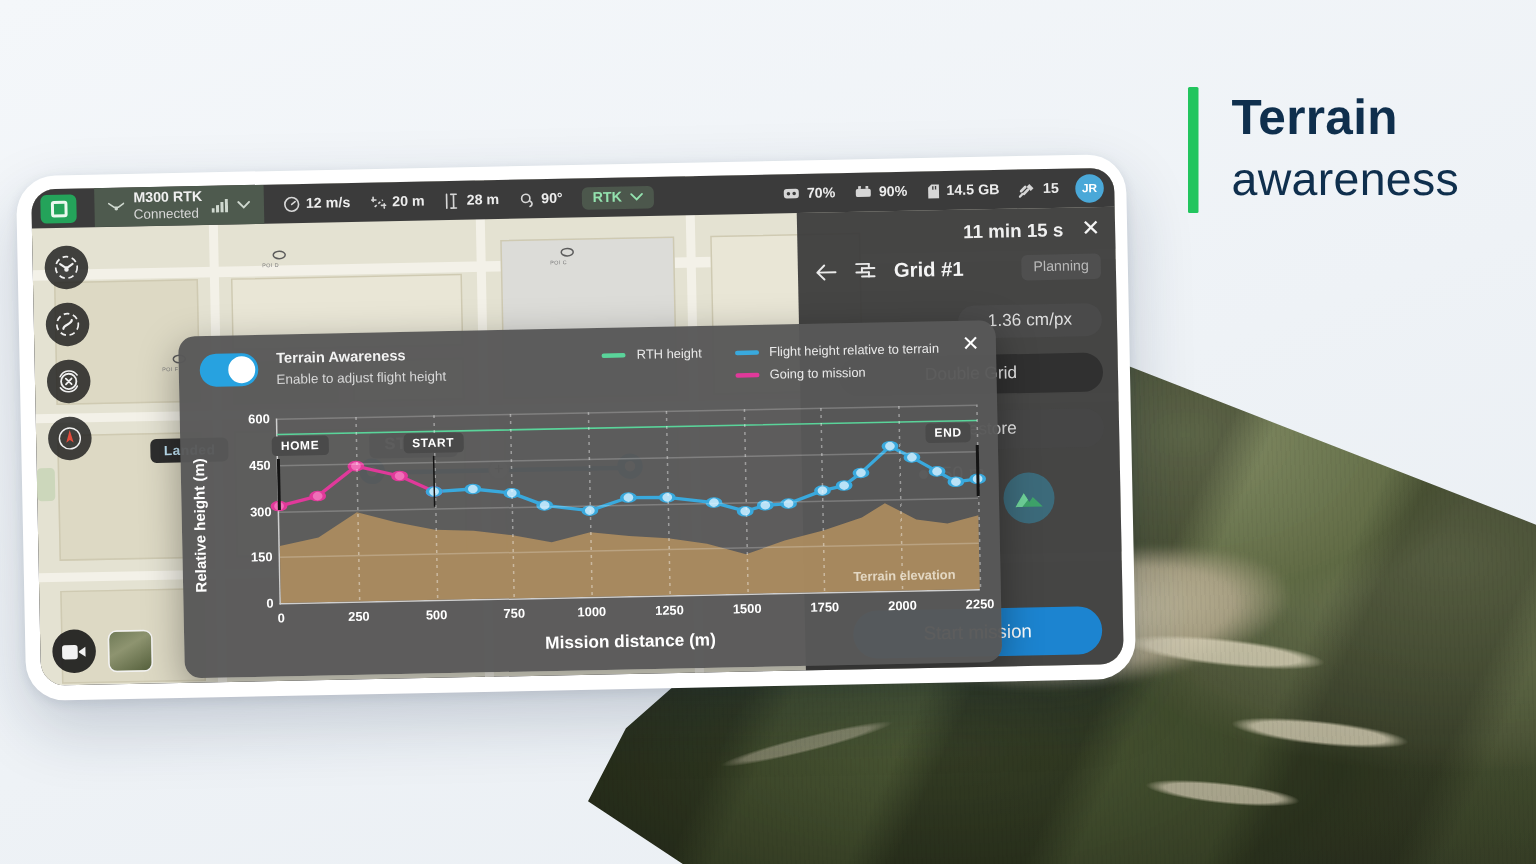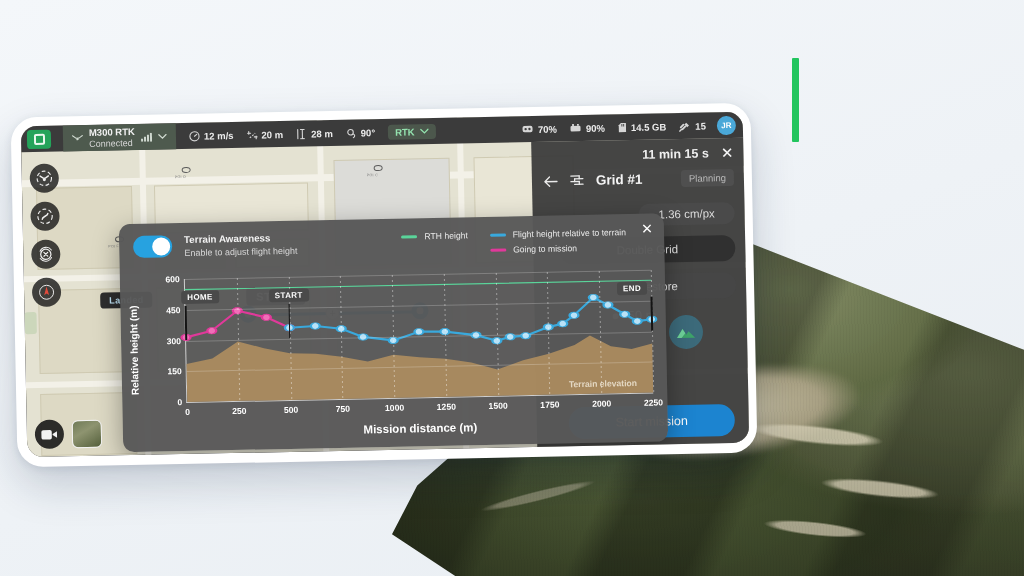--- a/index.html
+++ b/index.html
@@ -255,20 +255,22 @@
   <div class="valley"></div>
   <div class="road1"></div>
   <div class="road2"></div>
   <div class="grain"></div>
   <div class="shade"></div>
 </div>
 
 <div id="heading">
   <div class="accent-bar"></div>
   <div>
+    <div class="t1">Terrain</div>
+    <div class="t2">awareness</div>
   </div>
 </div>
 
 <div id="tablet">
 <div id="screen">
 
   <div id="map">
     <div class="street" style="left:0;top:54px;width:100%;height:7px;"></div>
     <div class="street" style="left:0;top:150px;width:100%;height:6px;"></div>
     <div class="street" style="left:0;top:256px;width:100%;height:6px;"></div>

